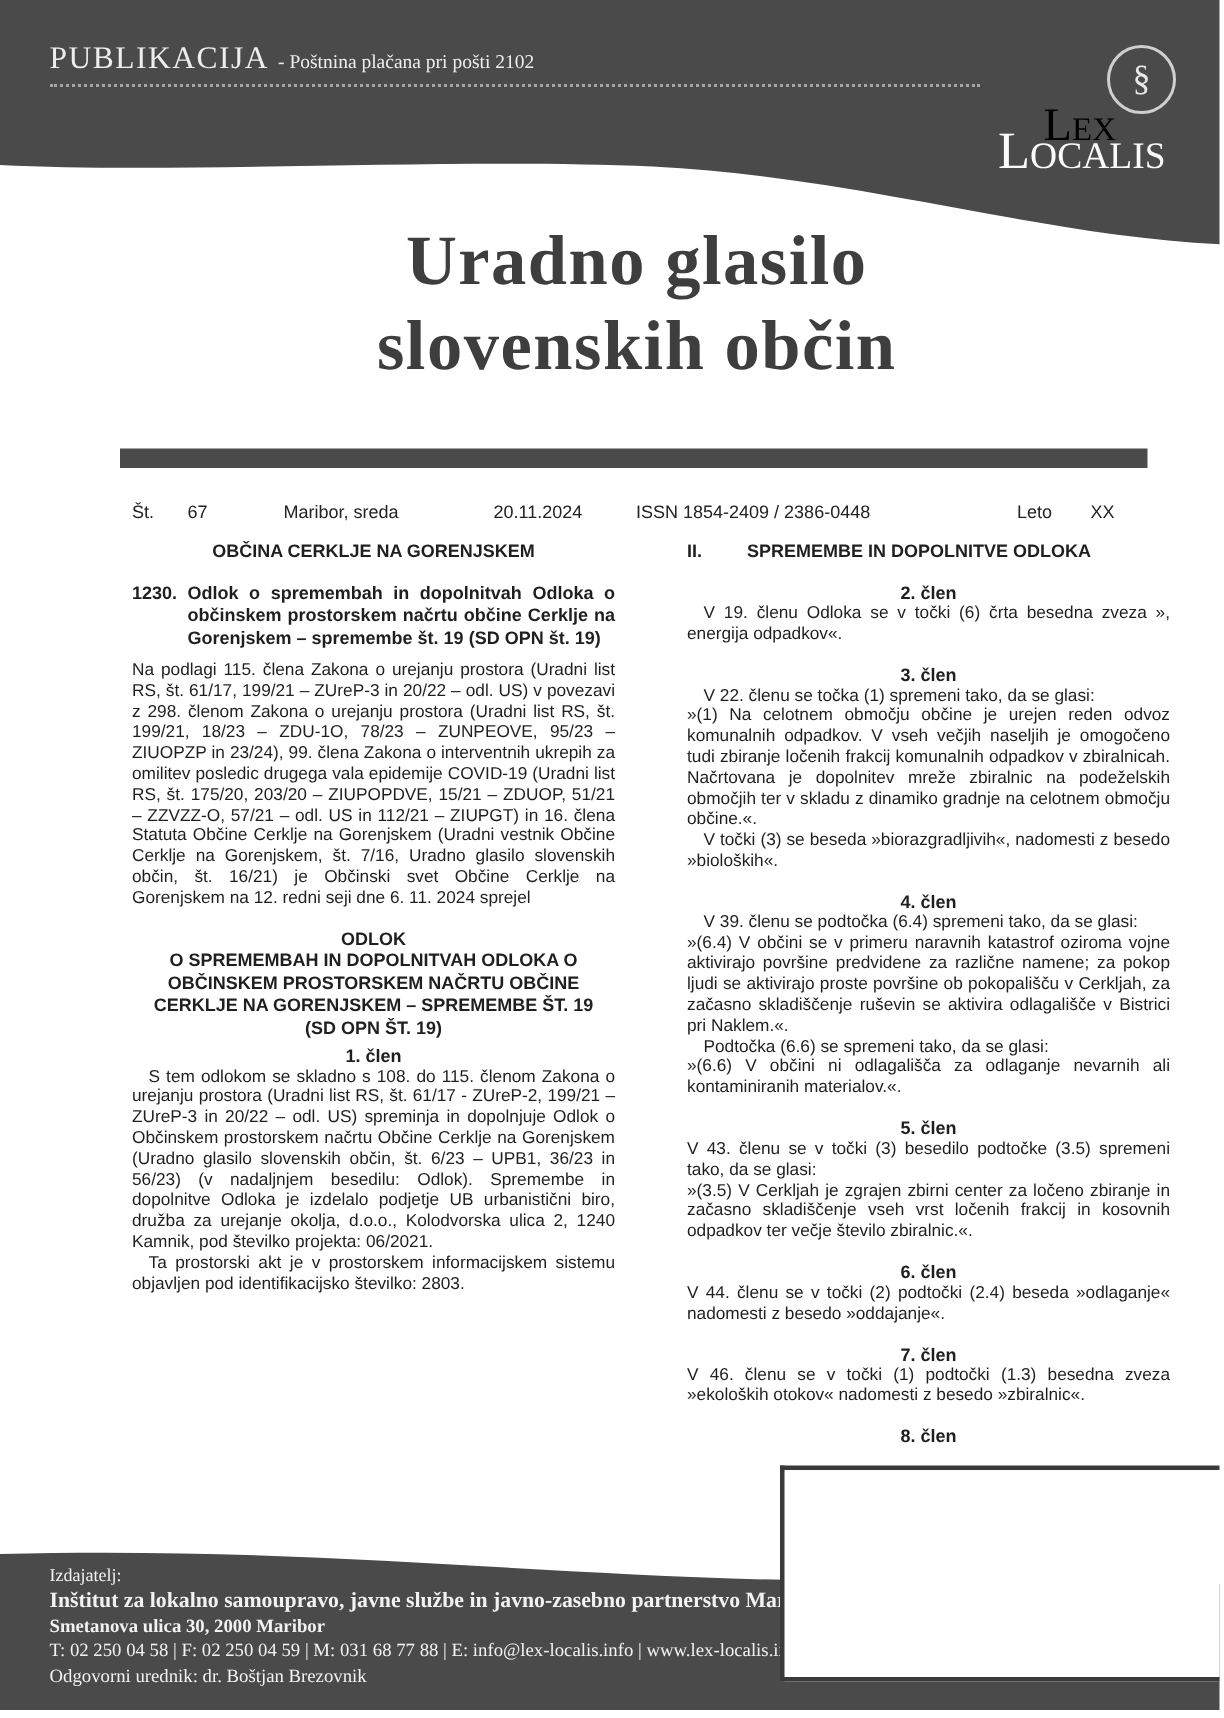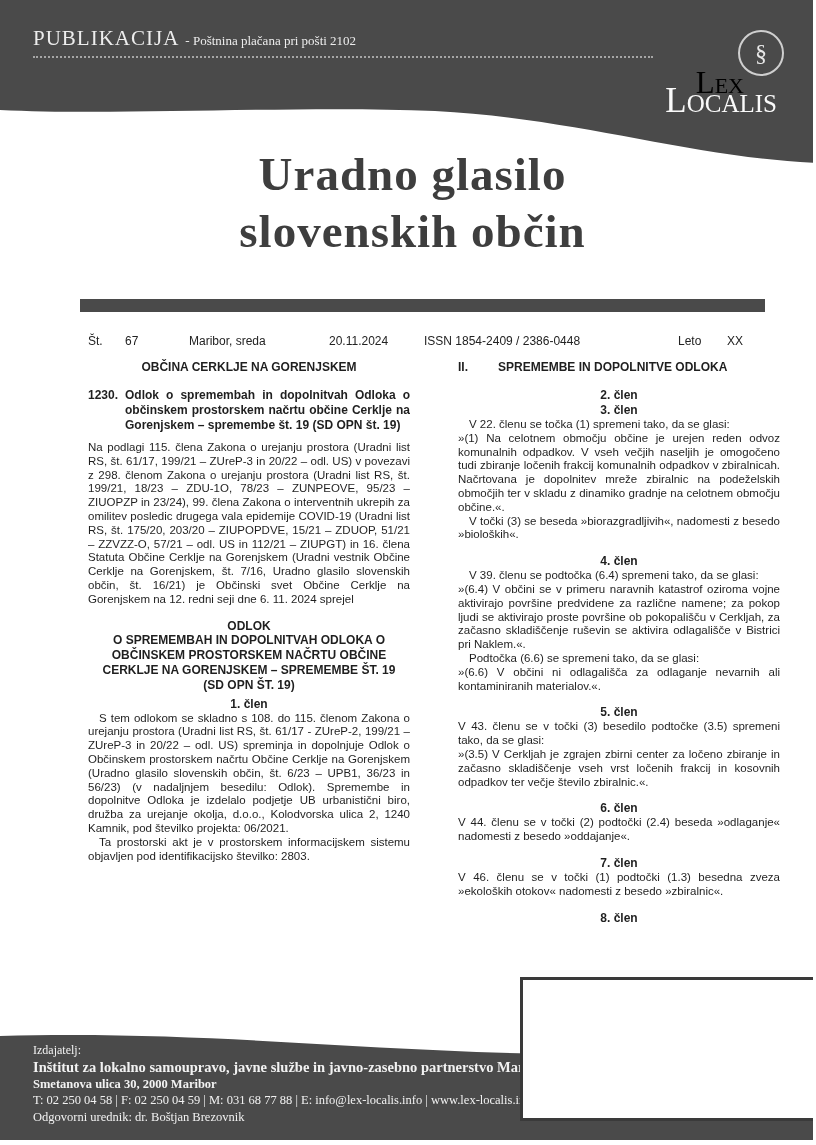--- a/index.html
+++ b/index.html
@@ -19,21 +19,21 @@
     border:2px solid #cfcfcf; border-radius:50%; z-index:2; color:#e8e8e8;
     font-family:"Liberation Serif", serif; font-size:24px;
     display:flex; align-items:center; justify-content:center; }
   .logo-lex { position:absolute; right:69px; top:67px; z-index:2; line-height:1;
     font-family:"Liberation Serif", serif; font-variant:small-caps;
     font-size:31px; color:#000000; }
   .logo-localis { position:absolute; right:36px; top:83px; z-index:2; line-height:1;
     font-family:"Liberation Serif", serif; font-variant:small-caps;
     font-size:35px; color:#fafafa; }
   
-  .masthead { position:absolute; left:80px; top:146px; width:665px; z-index:0;
+  .masthead { position:absolute; left:92px; top:146px; width:665px; z-index:0;
     text-align:center; font-family:"Liberation Serif", serif; font-weight:bold;
     font-size:47px; line-height:57px; color:#3e3e3e; letter-spacing:1px; }
   .divider-bar { position:absolute; left:80px; top:299px; width:685px; height:13px;
     background:#4a4a4a; }
   
   .meta-row { position:absolute; left:88px; top:334px; width:660px; height:16px;
     font-size:12px; color:#222; }
   .meta-row span { position:absolute; white-space:nowrap; }
   .m-issue-label { left:0; }
   .m-issue-number { left:37px; }
@@ -131,20 +131,21 @@
           <p class="para indent">S tem odlokom se skladno s 108. do 115. členom Zakona o urejanju prostora (Uradni list RS, št. 61/17 - ZUreP-2, 199/21 – ZUreP-3 in 20/22 – odl. US) spreminja in dopolnjuje Odlok o Občinskem prostorskem načrtu Občine Cerklje na Gorenjskem (Uradno glasilo slovenskih občin, št. 6/23 – UPB1, 36/23 in 56/23) (v nadaljnjem besedilu: Odlok). Spremembe in dopolnitve Odloka je izdelalo podjetje UB urbanistični biro, družba za urejanje okolja, d.o.o., Kolodvorska ulica 2, 1240 Kamnik, pod številko projekta: 06/2021.</p>
           <p class="para indent">Ta prostorski akt je v prostorskem informacijskem sistemu objavljen pod identifikacijsko številko: 2803.</p>
         </div>
     </div>
     <div class="col">
       <div class="col-header-right">
         <span class="num-tab">II.</span><span>SPREMEMBE IN DOPOLNITVE ODLOKA</span>
       </div>
       <div id="right-blocks">
           <div class="clen">2. člen</div>
+          <p class="para indent">V 19. členu Odloka se v točki (6) črta besedna zveza », energija odpadkov«.</p>
           <div class="clen">3. člen</div>
           <p class="para indent">V 22. členu se točka (1) spremeni tako, da se glasi:</p>
           <p class="para">»(1) Na celotnem območju občine je urejen reden odvoz komunalnih odpadkov. V vseh večjih naseljih je omogočeno tudi zbiranje ločenih frakcij komunalnih odpadkov v zbiralnicah. Načrtovana je dopolnitev mreže zbiralnic na podeželskih območjih ter v skladu z dinamiko gradnje na celotnem območju občine.«.</p>
           <p class="para indent">V točki (3) se beseda »biorazgradljivih«, nadomesti z besedo »bioloških«.</p>
           <div class="clen">4. člen</div>
           <p class="para indent">V 39. členu se podtočka (6.4) spremeni tako, da se glasi:</p>
           <p class="para">»(6.4) V občini se v primeru naravnih katastrof oziroma vojne aktivirajo površine predvidene za različne namene; za pokop ljudi se aktivirajo proste površine ob pokopališču v Cerkljah, za začasno skladiščenje ruševin se aktivira odlagališče v Bistrici pri Naklem.«.</p>
           <p class="para indent">Podtočka (6.6) se spremeni tako, da se glasi:</p>
           <p class="para">»(6.6) V občini ni odlagališča za odlaganje nevarnih ali kontaminiranih materialov.«.</p>
           <div class="clen">5. člen</div>

